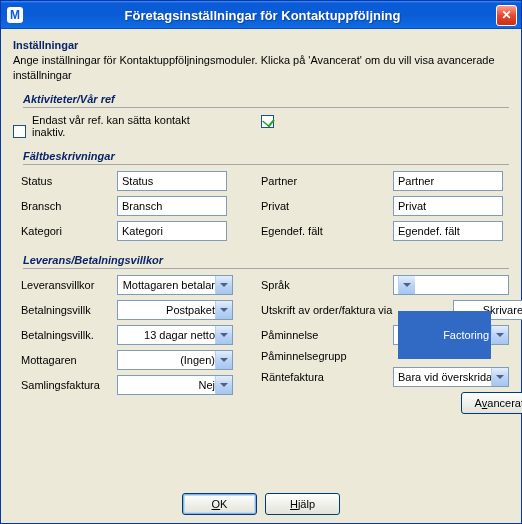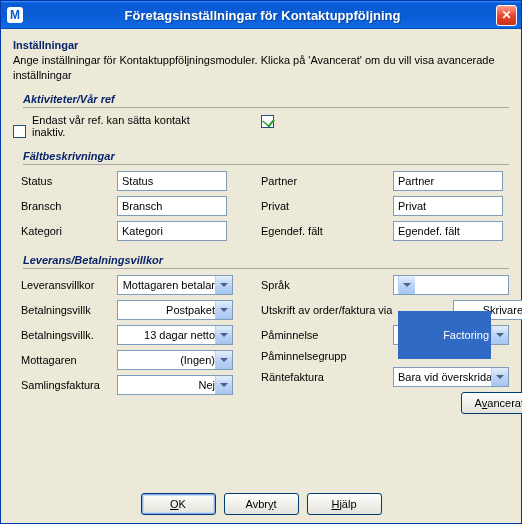--- a/index.html
+++ b/index.html
@@ -336,23 +336,18 @@
     </div>
 
   </div>
 
   <div class="bottom">
     <button class="btn default">
       <span class="ul">O</span>
         <span>K</span>
     </button>
     <button class="btn">
-      <span>Avbr</span>
-        <span class="ul">y</span>
-        <span>t</span>
-    </button>
-    <button class="btn">
       <span class="ul">H</span>
         <span>jälp</span>
     </button>
   </div>
 
 </div>
 
 </body></html>

